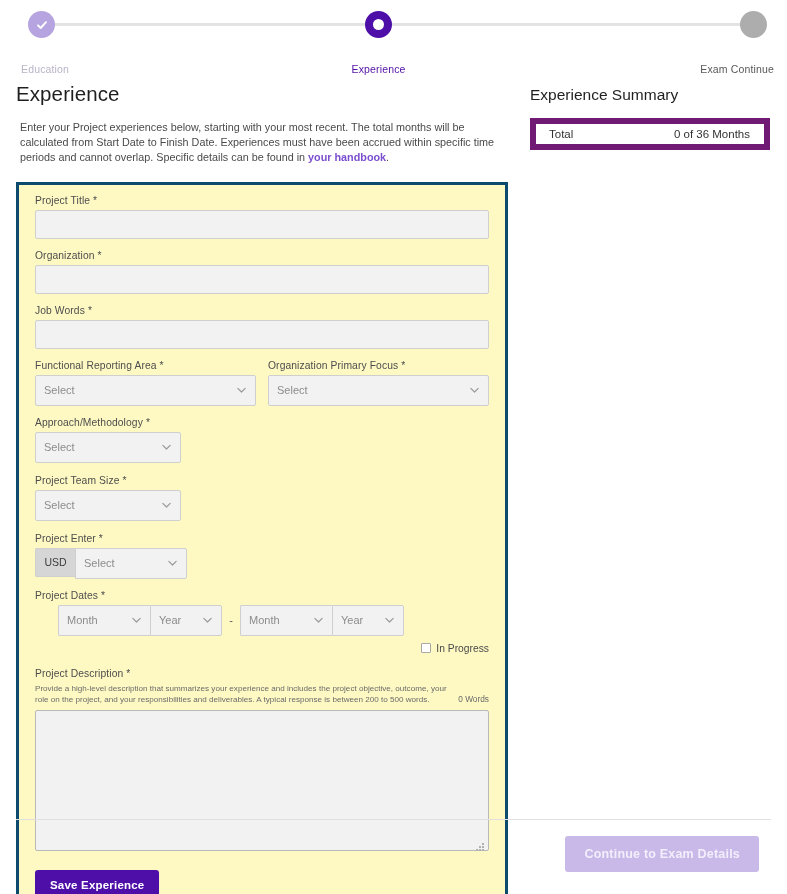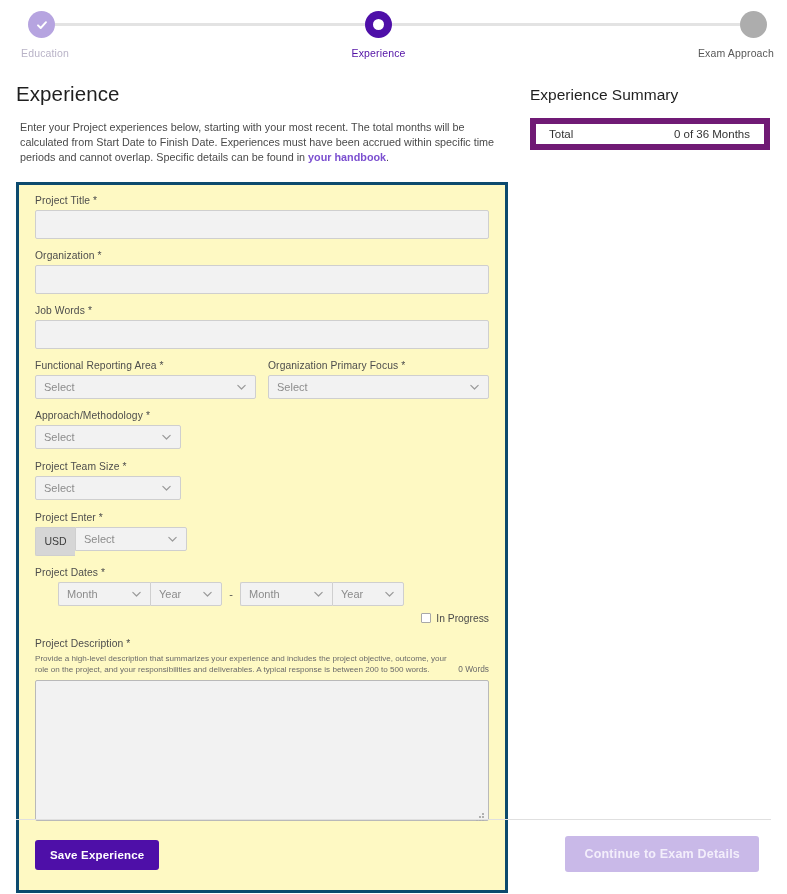--- a/index.html
+++ b/index.html
@@ -30,20 +30,21 @@
     justify-content: space-between;
     align-items: flex-start;
     padding: 0 14px;
   }
   .step {
     position: relative;
     display: flex;
     flex-direction: column;
     align-items: center;
     width: 120px;
+    gap: 16px;
   }
   .step-marker {
     width: 27px; height: 27px;
     border-radius: 50%;
     position: relative;
     margin-top: 11px;
     z-index: 2;
     display: flex; align-items: center; justify-content: center;
   }
   .step-marker.done { background: #b6a4e0; }
@@ -144,21 +145,21 @@
     border: 1px solid #cfcfcf;
     border-radius: 2px;
     font-size: 11px;
     color: #333;
     padding: 0 8px;
     font-family: "Liberation Sans", sans-serif;
   }
 
   .sel {
     position: relative;
-    height: 24px;
+    height: 31px;
     background: #f2f2f2;
     border: 1px solid #cfcfcf;
     border-radius: 2px;
     display: flex;
     align-items: center;
     padding: 0 8px;
     font-size: 11px;
     color: #8c8c8c;
   }
   .sel .caret {
@@ -313,21 +314,21 @@
       <div class="step-label done">Education</div>
     </div>
 
     <div class="step">
       <div class="step-marker active"></div>
       <div class="step-label active">Experience</div>
     </div>
 
     <div class="step last">
       <div class="step-marker todo"></div>
-      <div class="step-label todo">Exam Approach</div>
+      <div class="step-label todo">Exam Continue</div>
     </div>
 
   </div>
 </div>
 
 <div class="content">
 
   <div class="col-left">
 
     <h1 class="page-title">Experience</h1>

